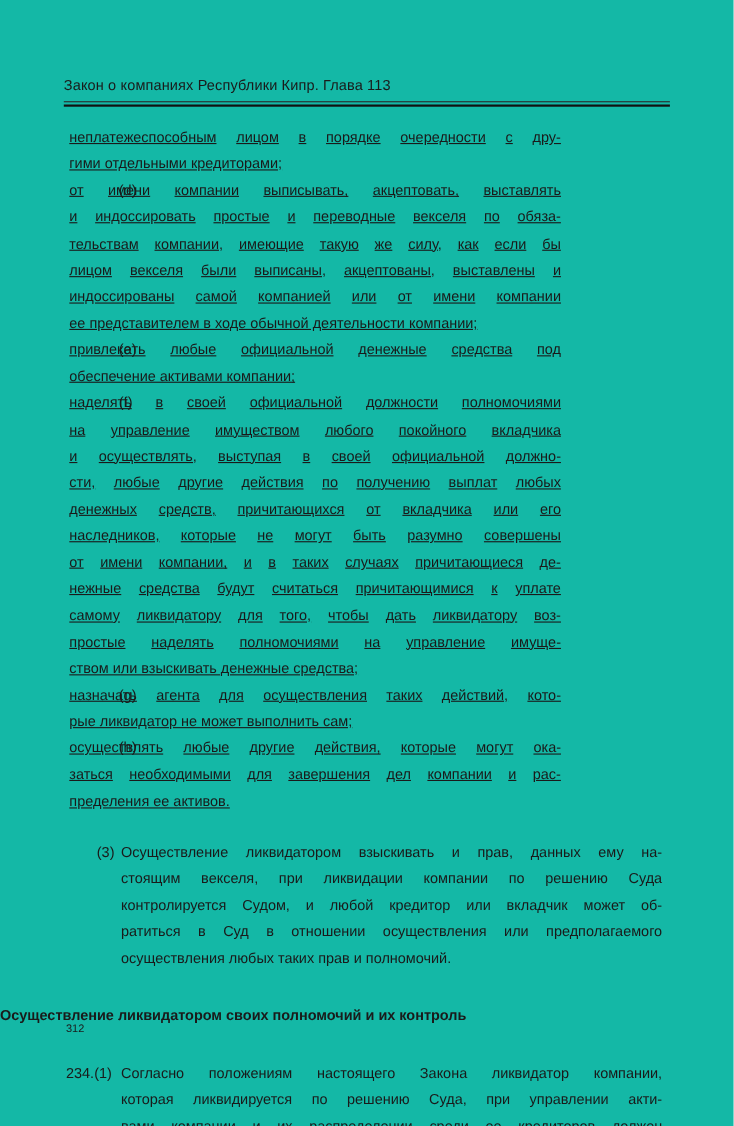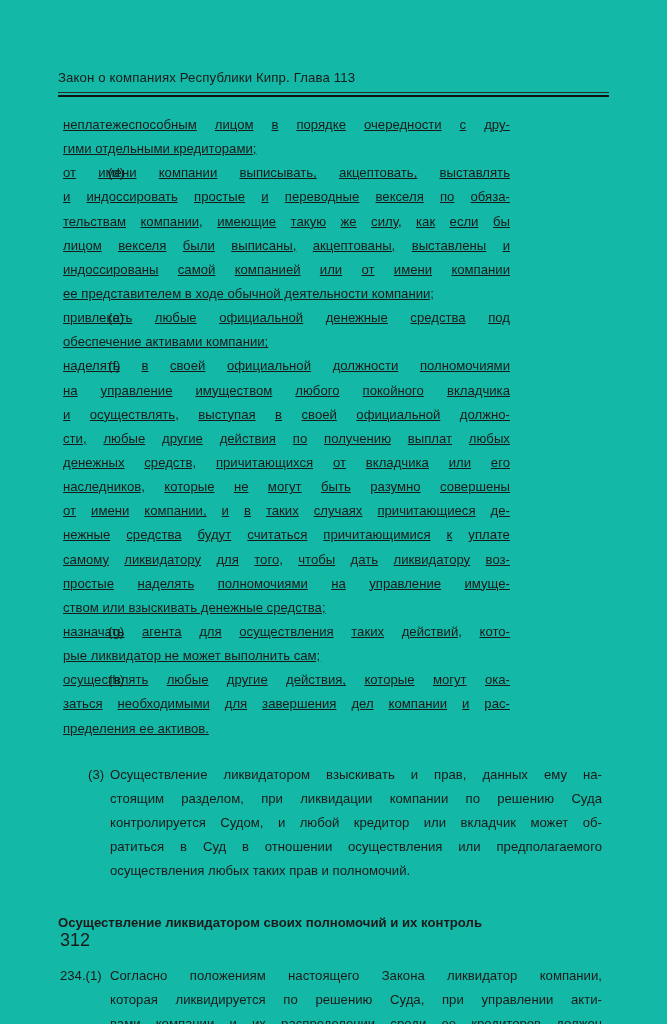--- a/index.html
+++ b/index.html
@@ -88,41 +88,41 @@
   
   .marker {
     position: absolute;
     display: block;
     text-align: left;
   }
 
   
   .col-abc   { margin-left: 63px; width: 447px; text-decoration: underline; }  
   .col-num   { margin-left: 110px; width: 492px; }  
-  .col-full  { margin-left: 58px;  width: 544px; }  
+  .col-full  {  width: 544px; }  
 
   .mk-abc { left: 108px; }
   .mk-3   { left: 88px;  }
   .mk-234 { left: 60px;  }
   .gap-md { height: 22px; }
   .gap-lg { height: 28px; }
 
   .heading-bold {
     font-weight: bold;
     font-size: 13.15px;
     line-height: 24.15px;
     white-space: nowrap;
   }
 
   
   .folio {
     position: absolute;
     left: 60px;
     top: 930px;
-    font-size: 18px;
+    font-size: 10px;
     color: #1a1a1a;
   }
 </style>
 </head>
 <body>
 
 <div class="page">
 
   <div class="running-head">Закон о компаниях Республики Кипр. Глава 113</div>
 
@@ -366,21 +366,21 @@
             <span>взыскивать</span>
             <span>и</span>
             <span>прав,</span>
             <span>данных</span>
             <span>ему</span>
             <span>на-</span>
           </span>
       </div>
       <div class="ln just col-num">
           <span>стоящим</span>
-          <span>разделом,</span>
+          <span>векселя,</span>
           <span>при</span>
           <span>ликвидации</span>
           <span>компании</span>
           <span>по</span>
           <span>решению</span>
           <span>Суда</span>
         </div>
       <div class="ln just col-num">
           <span>контролируется</span>
           <span>Судом,</span>

